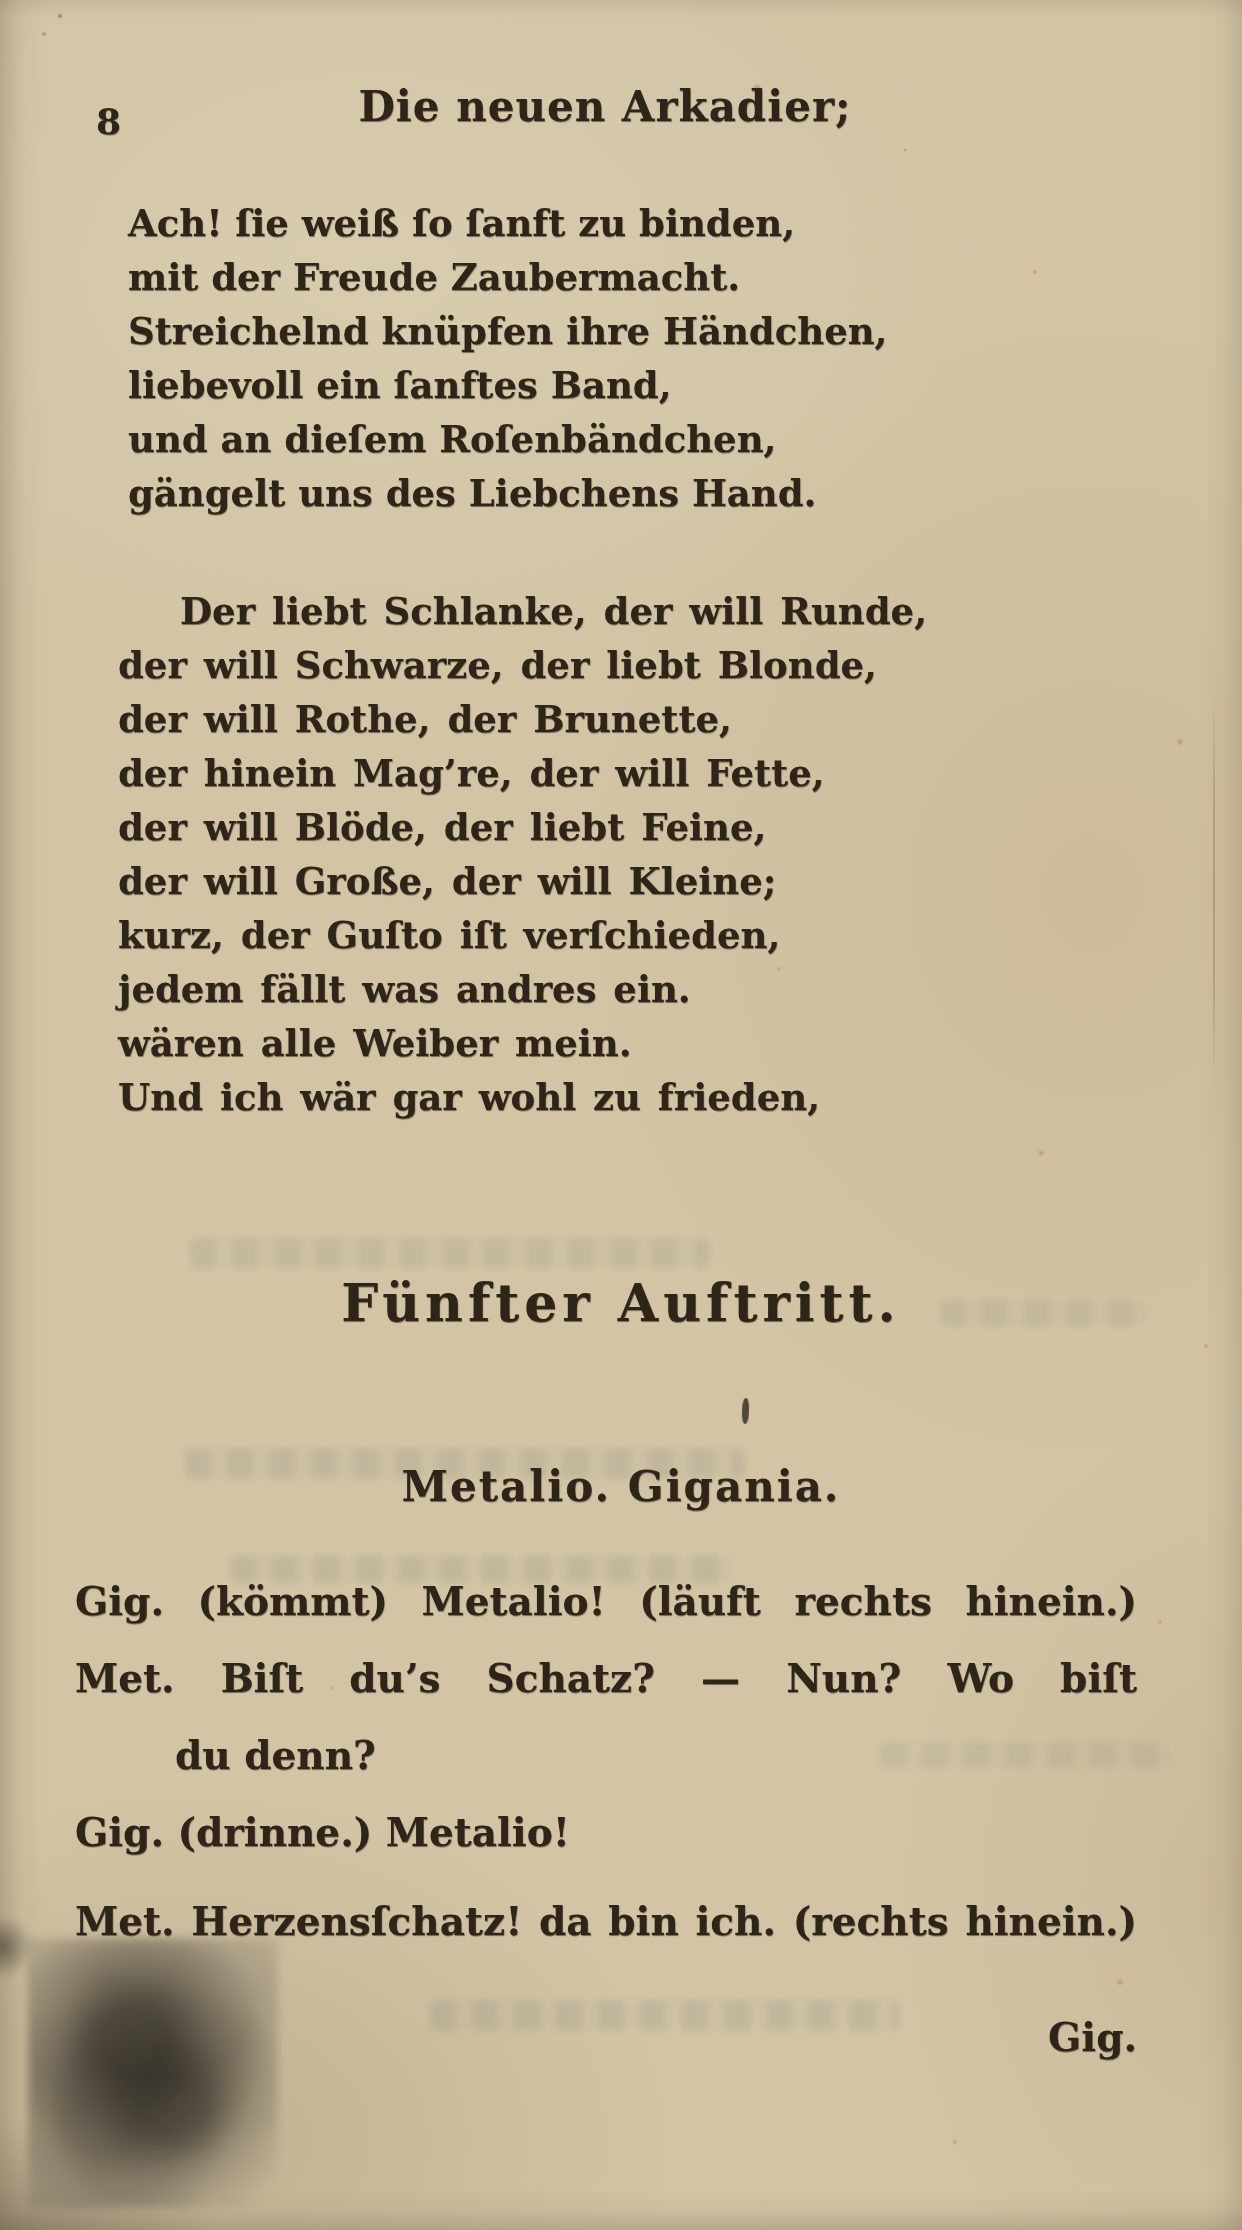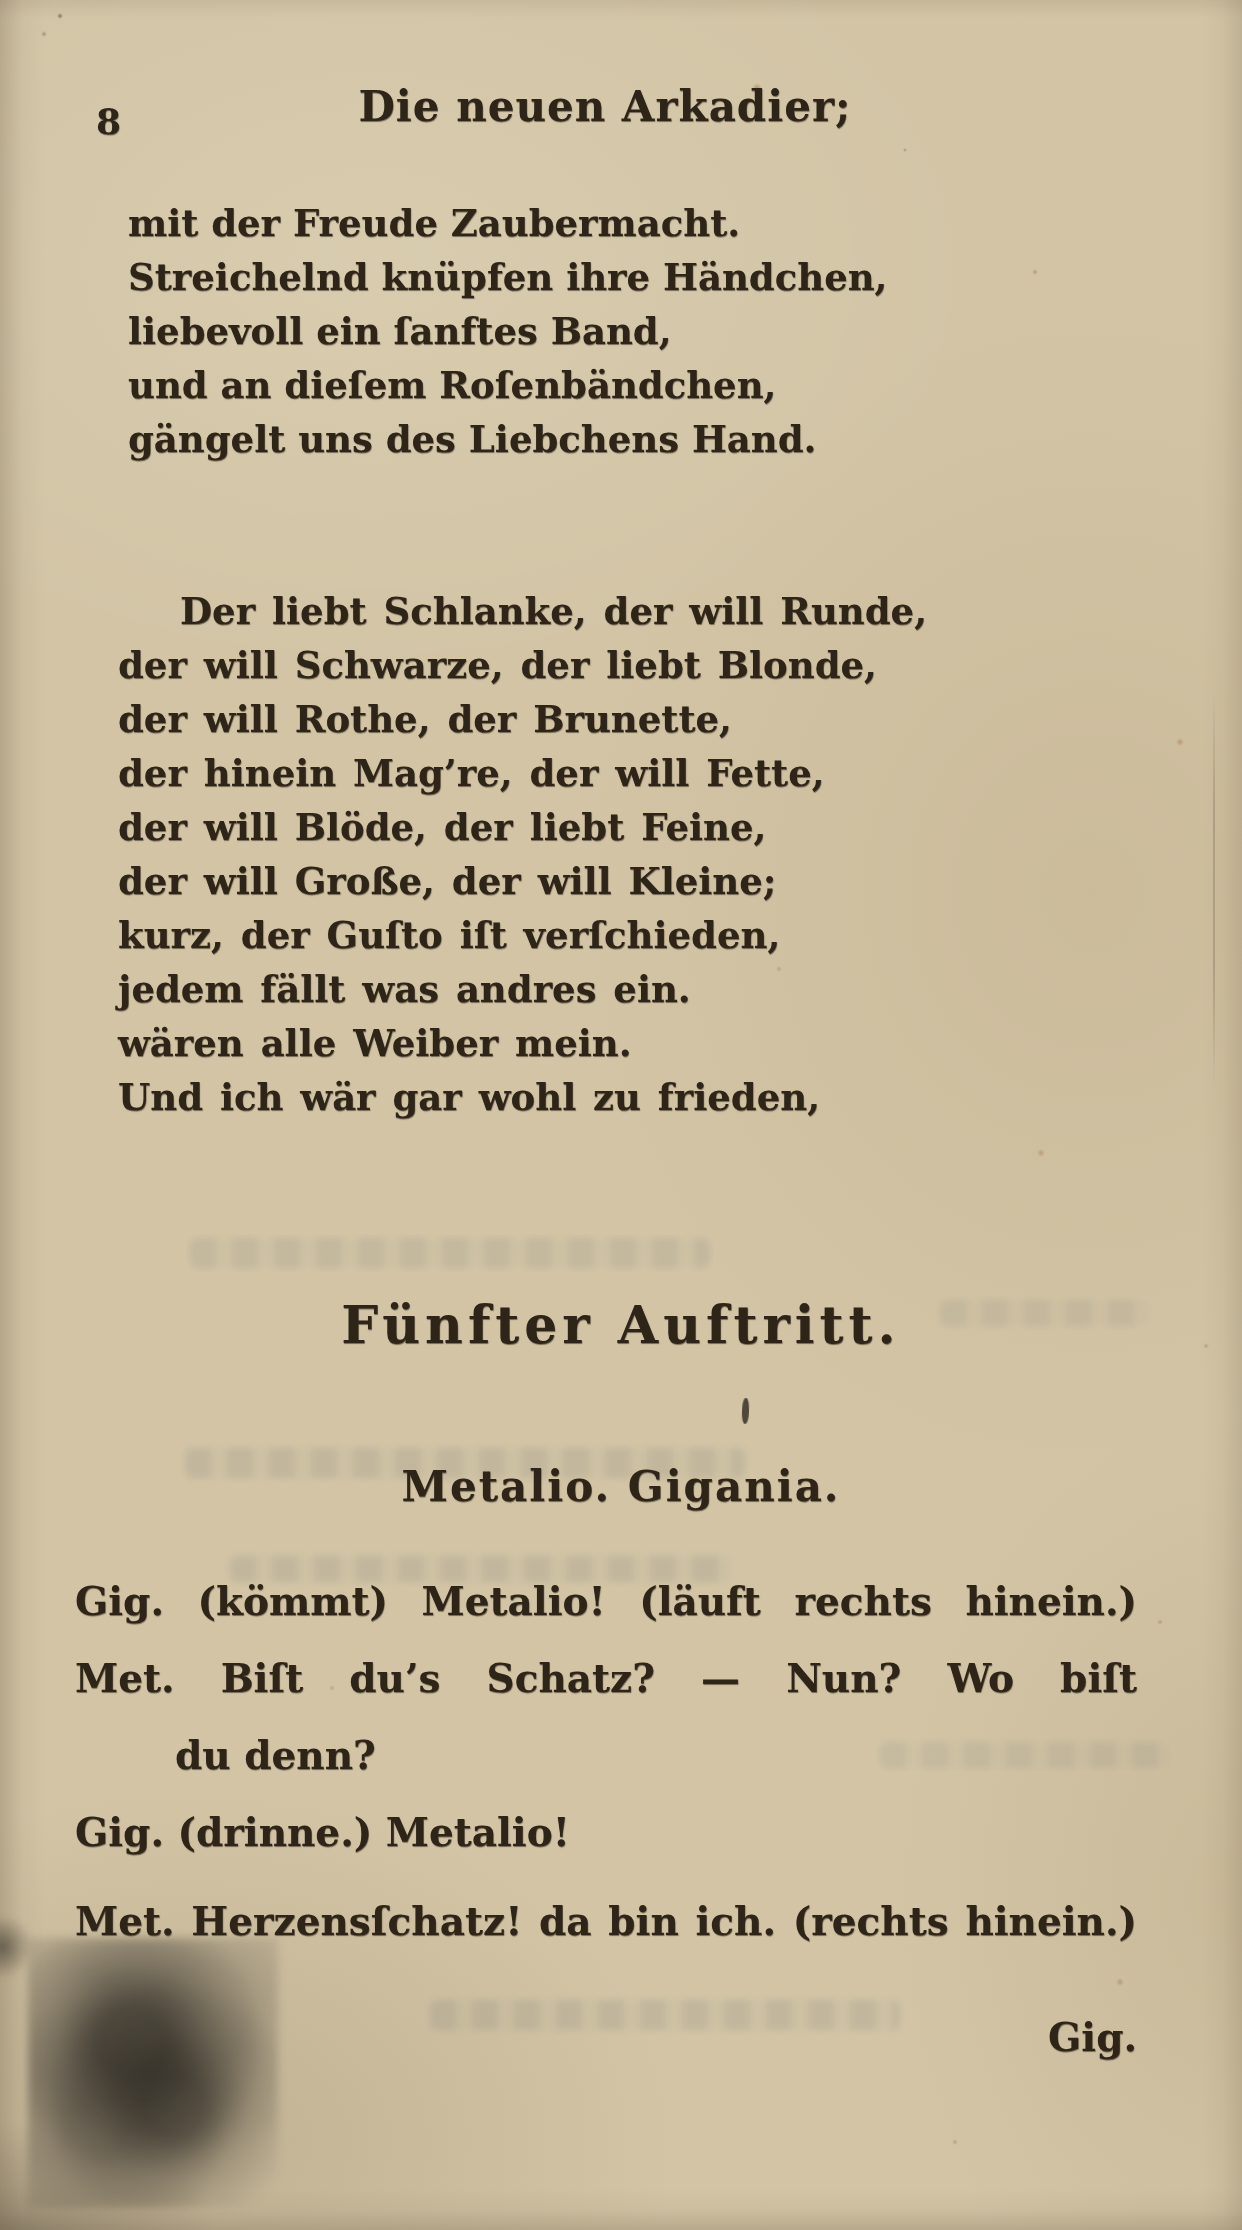--- a/index.html
+++ b/index.html
@@ -47,21 +47,21 @@
   }
   .ink{ text-shadow:0.5px 0.6px 0.9px rgba(40,30,18,.55); }
   .pageno{ position:absolute;left:96px;top:100px;font-size:36px;font-weight:700; }
   .rtitle{ position:absolute;left:0;top:82px;width:1210px;text-align:center;
            font-size:42px;font-weight:700;letter-spacing:1px; }
   .stanza{ position:absolute;font-size:37px;font-weight:700;line-height:54px;white-space:nowrap; }
   .stanza1{ left:128px;top:196px; }
   .stanza2{ left:118px;top:584px;word-spacing:4px; }
   .stanza2 .indent{ padding-left:62px; }
   .scene-heading{ position:absolute;left:0;top:1272px;width:1242px;text-align:center;
-                  font-size:52px;font-weight:700;letter-spacing:5px;margin-top:22px; }
+                  font-size:52px;font-weight:700;letter-spacing:5px; }
   .stray-mark{ position:absolute;left:742px;top:1398px;width:7px;height:26px;
                background:rgba(42,36,28,.78);border-radius:45%;filter:blur(.5px);
                transform:rotate(2deg); }
   .cast-heading{ position:absolute;left:0;top:1462px;width:1242px;text-align:center;
                  font-size:42px;font-weight:700;letter-spacing:2px; }
   .dialogue{ position:absolute;left:75px;top:1578px;width:1062px;font-size:39px;font-weight:700; }
   .dl{ position:absolute;left:0;width:100%;white-space:normal; }
   .dl.justified{ text-align:justify;text-align-last:justify; }
   .dl.l0{ top:0; } .dl.l1{ top:77px; } .dl.l2{ top:154px;padding-left:100px;width:auto; }
   .dl.l3{ top:231px; } .dl.l4{ top:320px; }
@@ -109,20 +109,21 @@
   <div class="rtitle ink">Die neuen Arkadier;</div>
 
   <div class="ghost ghost-g"></div>
   <div class="ghost ghost-a"></div>
   <div class="ghost ghost-b"></div>
   <div class="ghost ghost-c"></div>
   <div class="ghost ghost-e"></div>
   <div class="ghost ghost-d"></div>
 
   <div class="stanza stanza1 ink">
+    <div>Ach! ſie weiß ſo ſanft zu binden,</div>
     <div>mit der Freude Zaubermacht.</div>
     <div>Streichelnd knüpfen ihre Händchen,</div>
     <div>liebevoll ein ſanftes Band,</div>
     <div>und an dieſem Roſenbändchen,</div>
     <div>gängelt uns des Liebchens Hand.</div>
   </div>
 
   <div class="stanza stanza2 ink">
     <div class="indent">Der liebt Schlanke, der will Runde,</div>
     <div>der will Schwarze, der liebt Blonde,</div>

